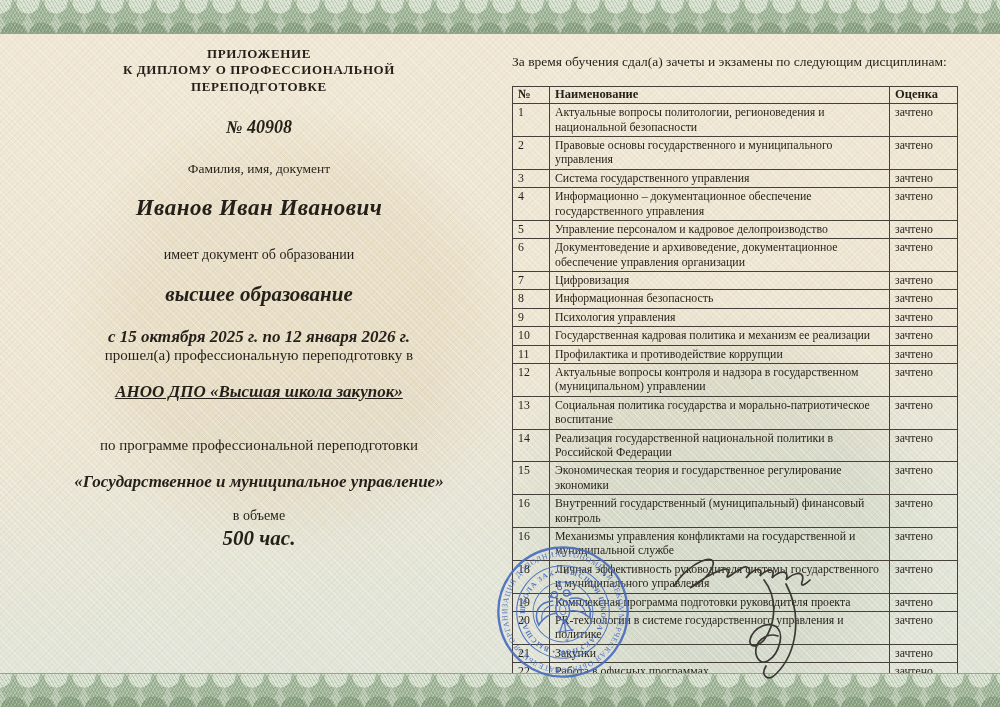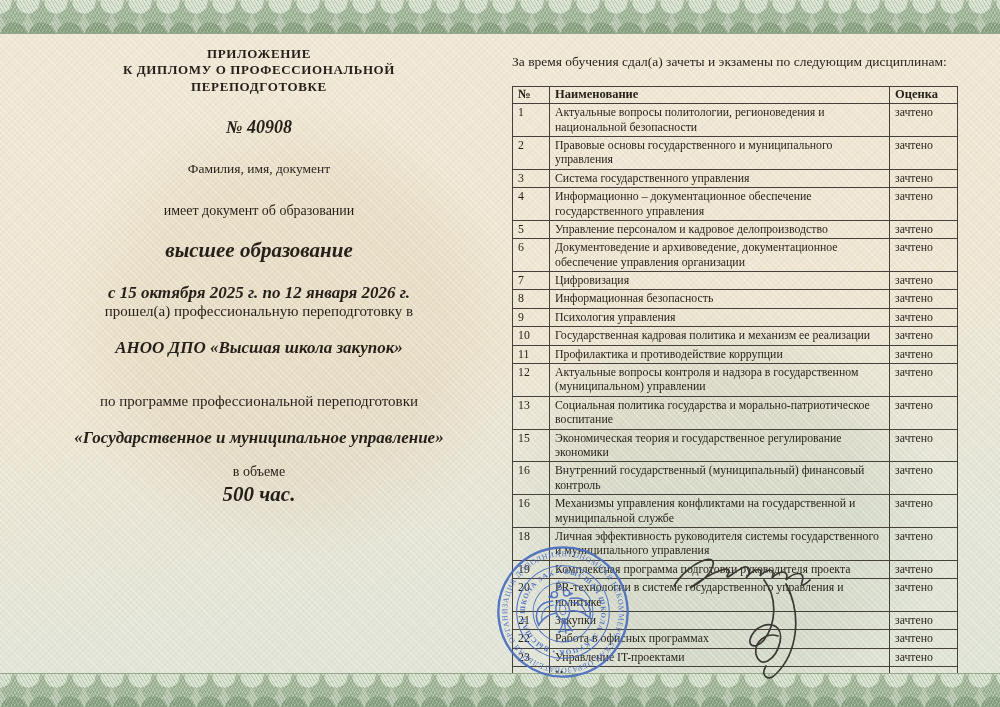--- a/index.html
+++ b/index.html
@@ -35,21 +35,21 @@
   
   .left-col{position:absolute;left:55px;top:46px;width:408px;text-align:center;z-index:2;}
   .t-caps{font-weight:bold;font-size:13px;letter-spacing:.6px;line-height:1.25;}
   .t-num{font-weight:bold;font-style:italic;font-size:18px;margin-top:22px;}
   .t-label{font-size:13.5px;margin-top:23px;}
   .t-fio{font-weight:bold;font-style:italic;font-size:23px;margin-top:18px;letter-spacing:.5px;}
   .t-doc{font-size:14px;margin-top:26px;}
   .t-edu{font-weight:bold;font-style:italic;font-size:21px;margin-top:19px;}
   .t-dates{font-weight:bold;font-style:italic;font-size:17px;margin-top:20px;}
   .t-passed{font-size:15px;}
-  .t-org{font-weight:bold;font-style:italic;font-size:17px;margin-top:18px;}
+  .t-org{font-weight:bold;font-style:italic;font-size:17px;margin-top:18px;text-decoration:underline;}
   .t-proglabel{font-size:15px;margin-top:35px;}
   .t-prog{font-weight:bold;font-style:italic;font-size:17px;margin-top:18px;}
   .t-vol{font-size:14px;margin-top:16px;}
   .t-hours{font-weight:bold;font-style:italic;font-size:21px;margin-top:2px;}
   
   .right-col{position:absolute;left:512px;top:52px;width:446px;z-index:2;}
   .intro{font-size:13.5px;line-height:1.55;text-align:justify;text-align-last:left;}
   table.disc{border-collapse:collapse;width:446px;margin-top:13px;font-size:11.8px;line-height:1.22;}
   table.disc th,table.disc td{border:1px solid #45403a;padding:1px 5px 2px 5px;vertical-align:top;text-align:left;}
   table.disc th{font-weight:bold;font-size:12.5px;padding-top:0;padding-bottom:1px;}
@@ -70,20 +70,21 @@
     </div>
   <div class="band band-bottom">
       <div class="waves"></div>
     </div>
 
   <div class="left-col">
     <div class="t-caps">ПРИЛОЖЕНИЕ</div>
     <div class="t-caps">К ДИПЛОМУ О ПРОФЕССИОНАЛЬНОЙ ПЕРЕПОДГОТОВКЕ</div>
     <div class="t-num">№ 40908</div>
     <div class="t-label">Фамилия, имя, документ</div>
+    <div class="t-fio">Иванов Иван Иванович</div>
     <div class="t-doc">имеет документ об образовании</div>
     <div class="t-edu">высшее образование</div>
     <div class="t-dates">с 15 октября 2025 г. по 12 января 2026 г.</div>
     <div class="t-passed">прошел(а) профессиональную переподготовку в</div>
     <div class="t-org">АНОО ДПО «Высшая школа закупок»</div>
     <div class="t-proglabel">по программе профессиональной переподготовки</div>
     <div class="t-prog">«Государственное и муниципальное управление»</div>
     <div class="t-vol">в объеме</div>
     <div class="t-hours">500 час.</div>
   </div>
@@ -156,20 +157,25 @@
             <td class="col-grade">зачтено</td>
           </tr>
           <tr>
             <td class="col-num">12</td>
             <td class="col-name">Актуальные вопросы контроля и надзора в государственном (муниципальном) управлении</td>
             <td class="col-grade">зачтено</td>
           </tr>
           <tr>
             <td class="col-num">13</td>
             <td class="col-name">Социальная политика государства и морально-патриотическое воспитание</td>
+            <td class="col-grade">зачтено</td>
+          </tr>
+          <tr>
+            <td class="col-num">14</td>
+            <td class="col-name">Реализация государственной национальной политики в Российской Федерации</td>
             <td class="col-grade">зачтено</td>
           </tr>
           <tr>
             <td class="col-num">15</td>
             <td class="col-name">Экономическая теория и государственное регулирование экономики</td>
             <td class="col-grade">зачтено</td>
           </tr>
           <tr>
             <td class="col-num">16</td>
             <td class="col-name">Внутренний государственный (муниципальный) финансовый контроль</td>

